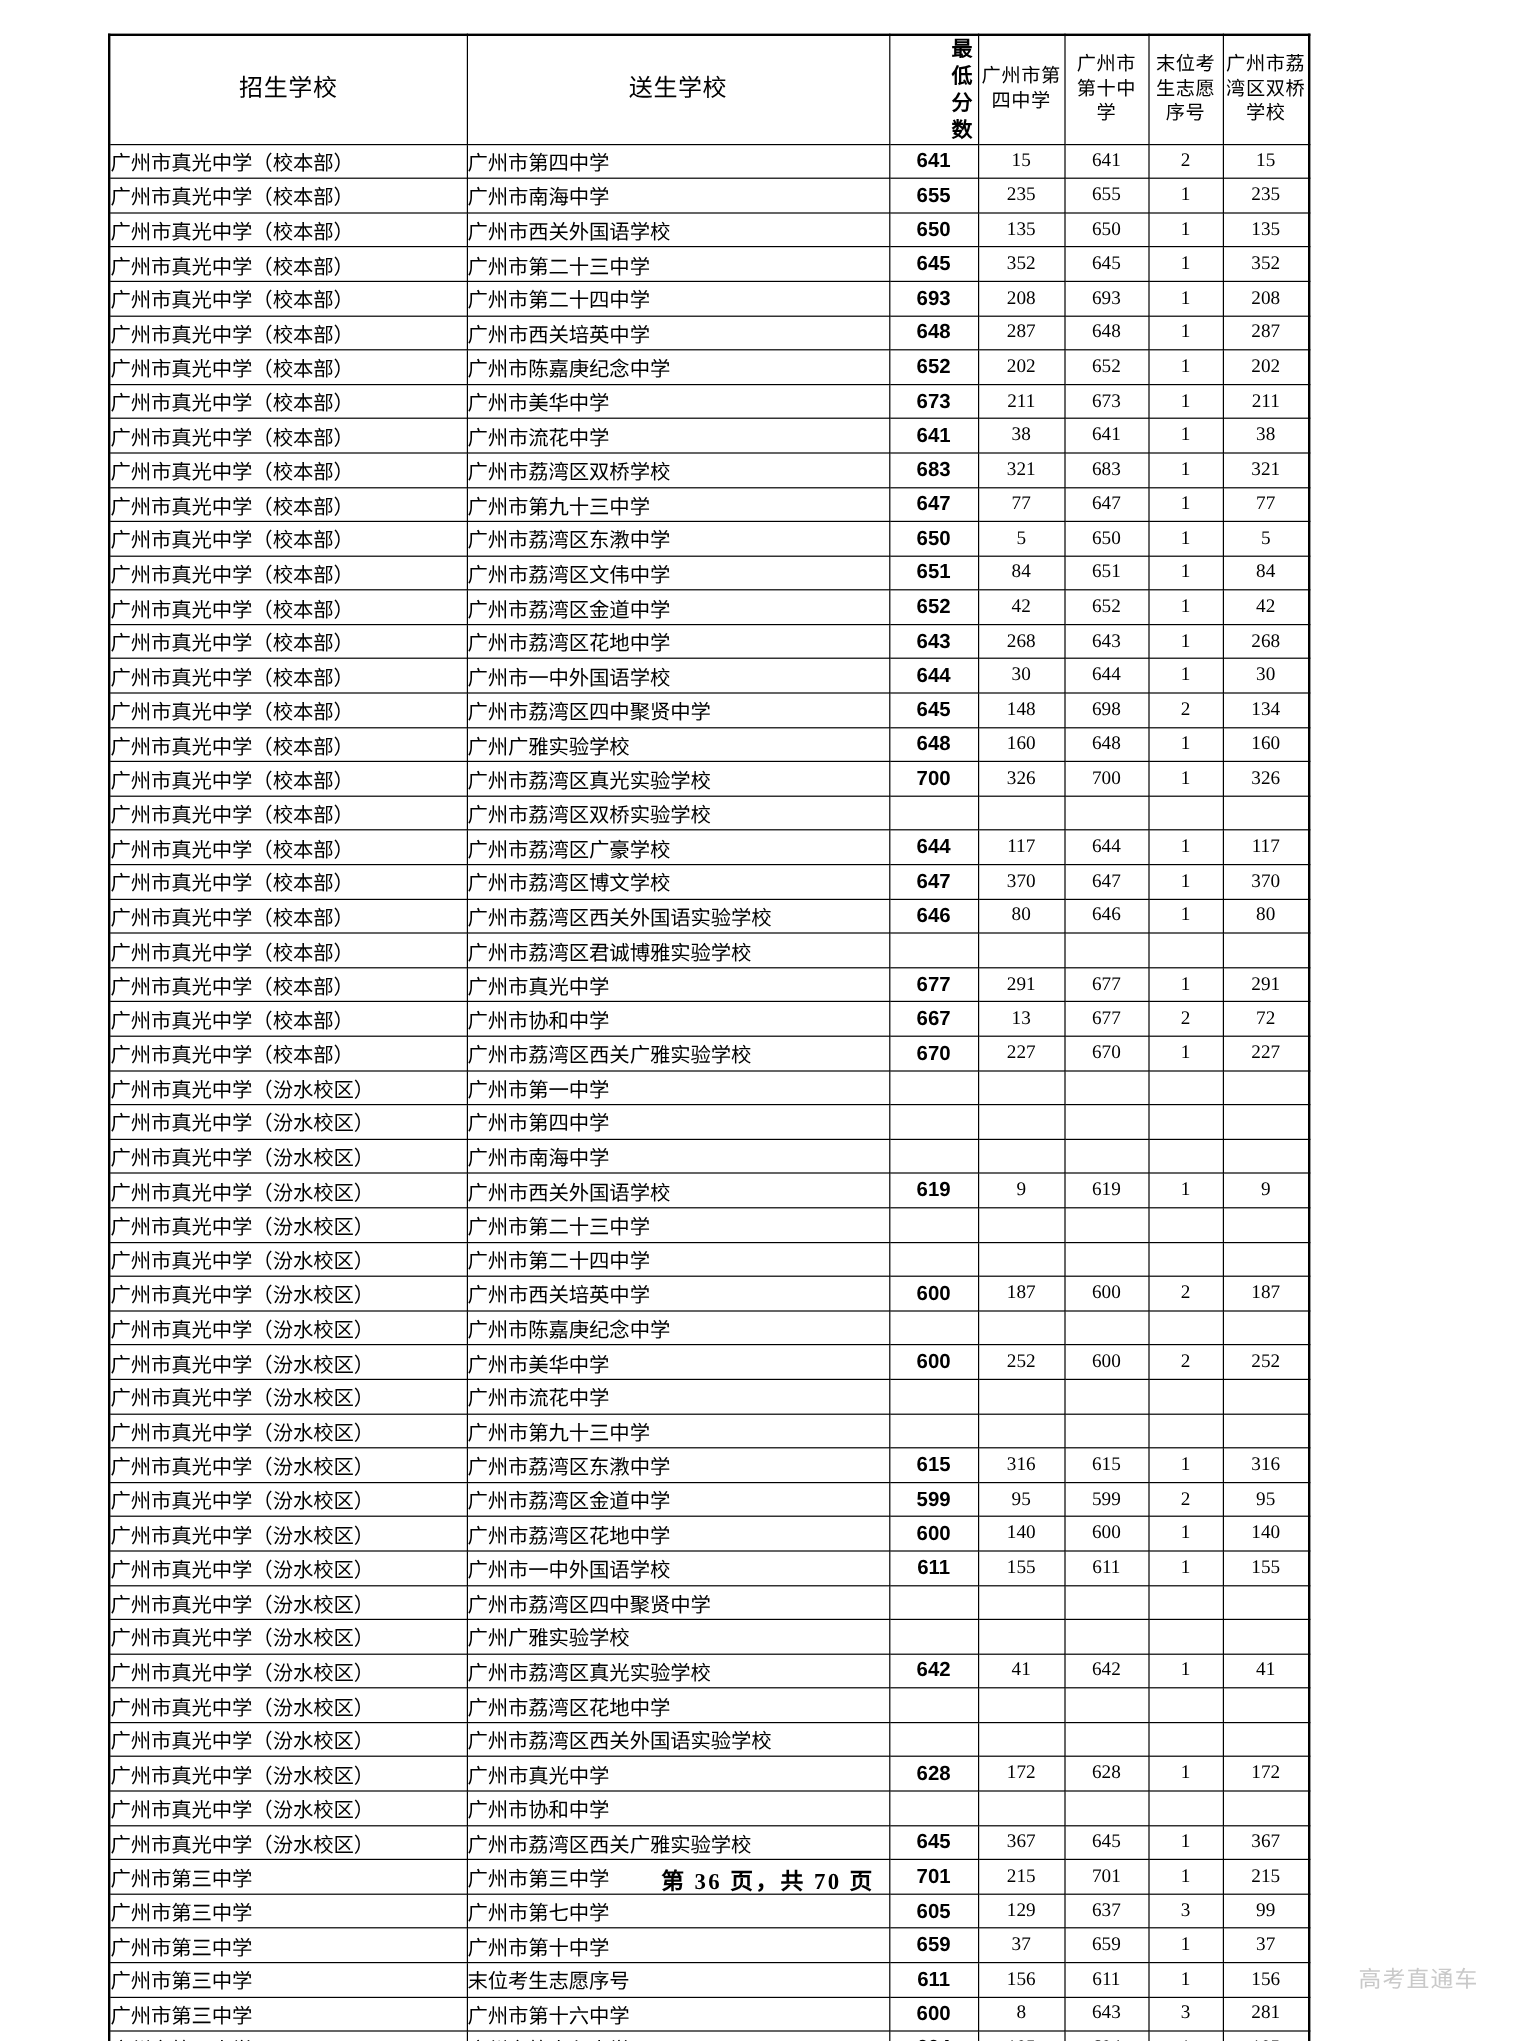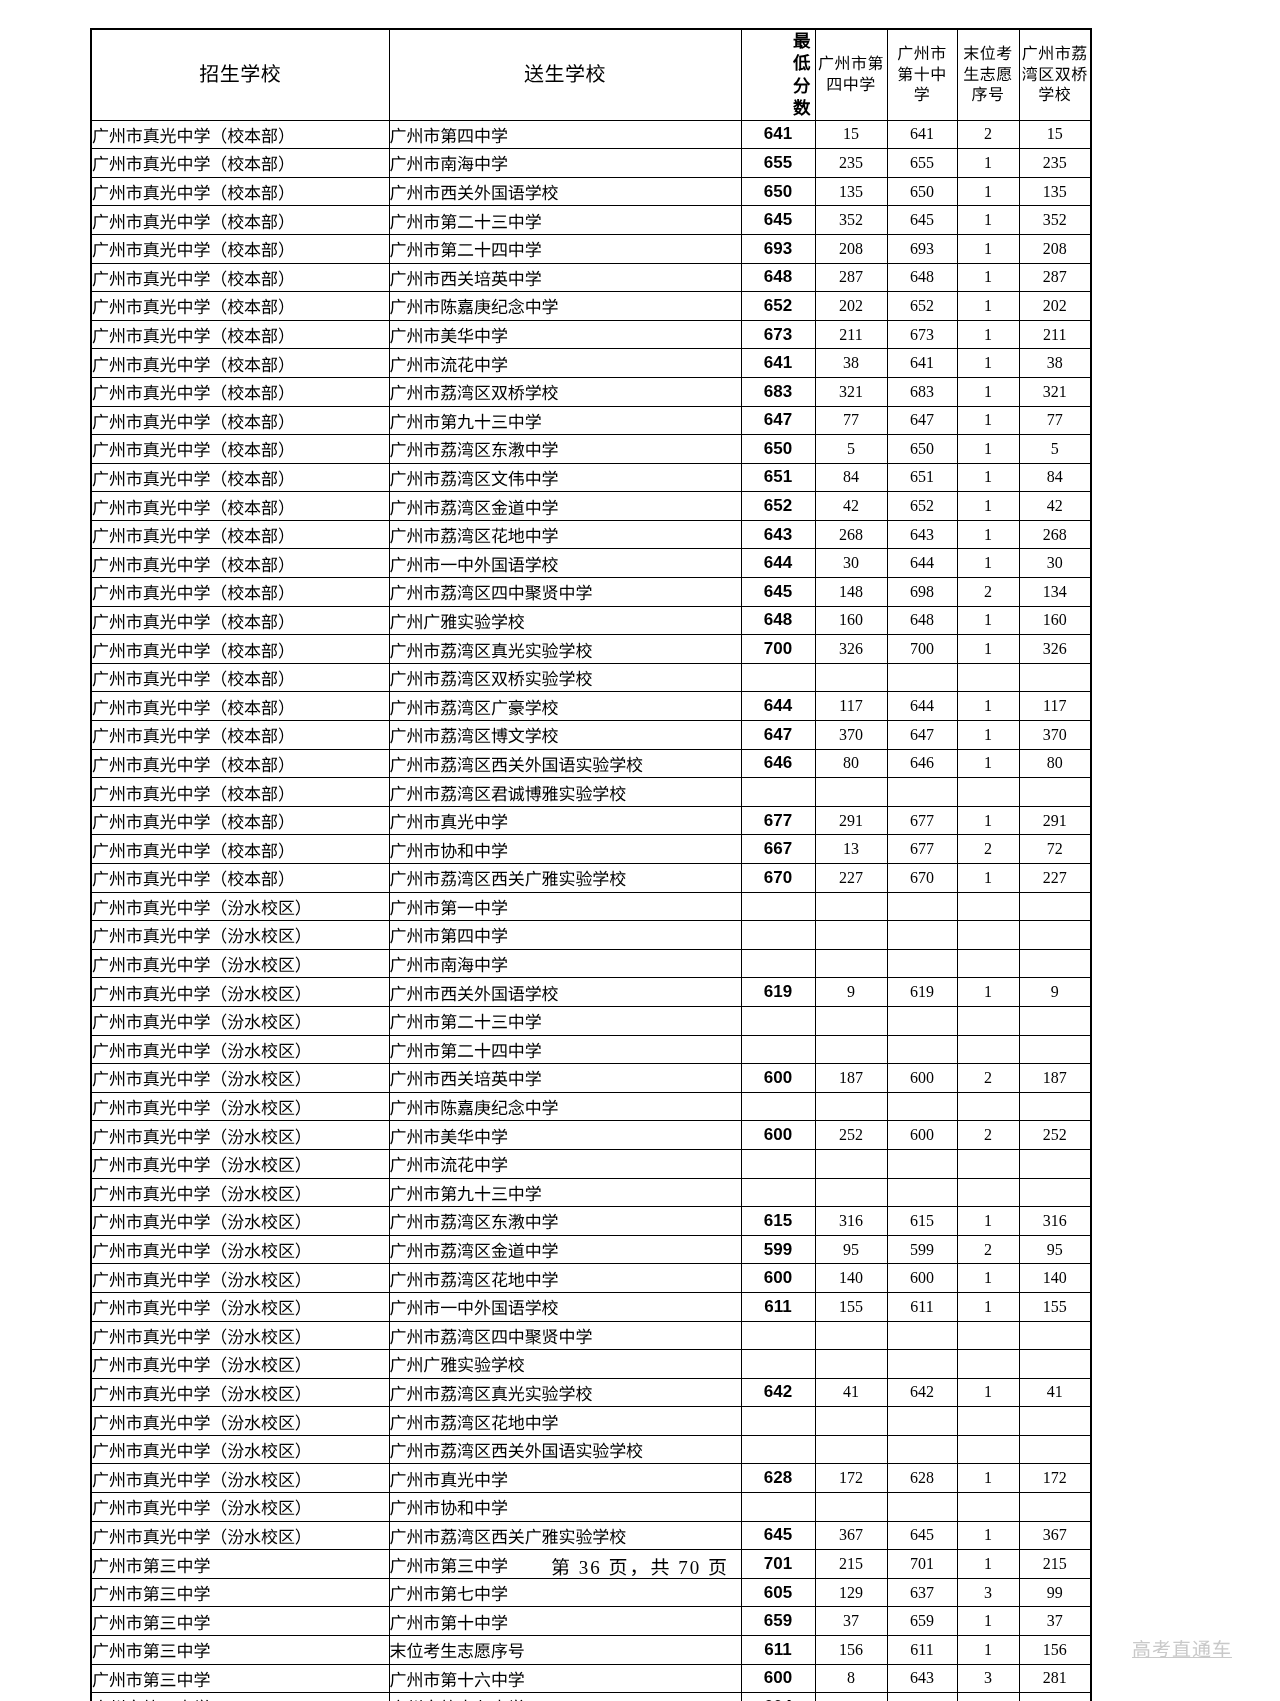--- a/index.html
+++ b/index.html
@@ -80,31 +80,31 @@
     font-family: "Liberation Sans", sans-serif;
   }
   .footer {
     position: absolute;
     left: 0;
     top: 1552px;
     width: 1280px;
     text-align: center;
     font-size: 19px;
     letter-spacing: 2px;
+    font-weight: bold;
   }
   .watermark {
     position: absolute;
     right: 48px;
     top: 1634px;
     font-family: "Liberation Sans", sans-serif;
     font-size: 19px;
     color: #c9c9c9;
     letter-spacing: 1px;
     user-select: none;
-    text-decoration: underline;
   }
 </style>
 </head>
 <body>
 
 <div class="page">
 
   <table class="score-table">
     <colgroup>
       <col class="c-admit">

